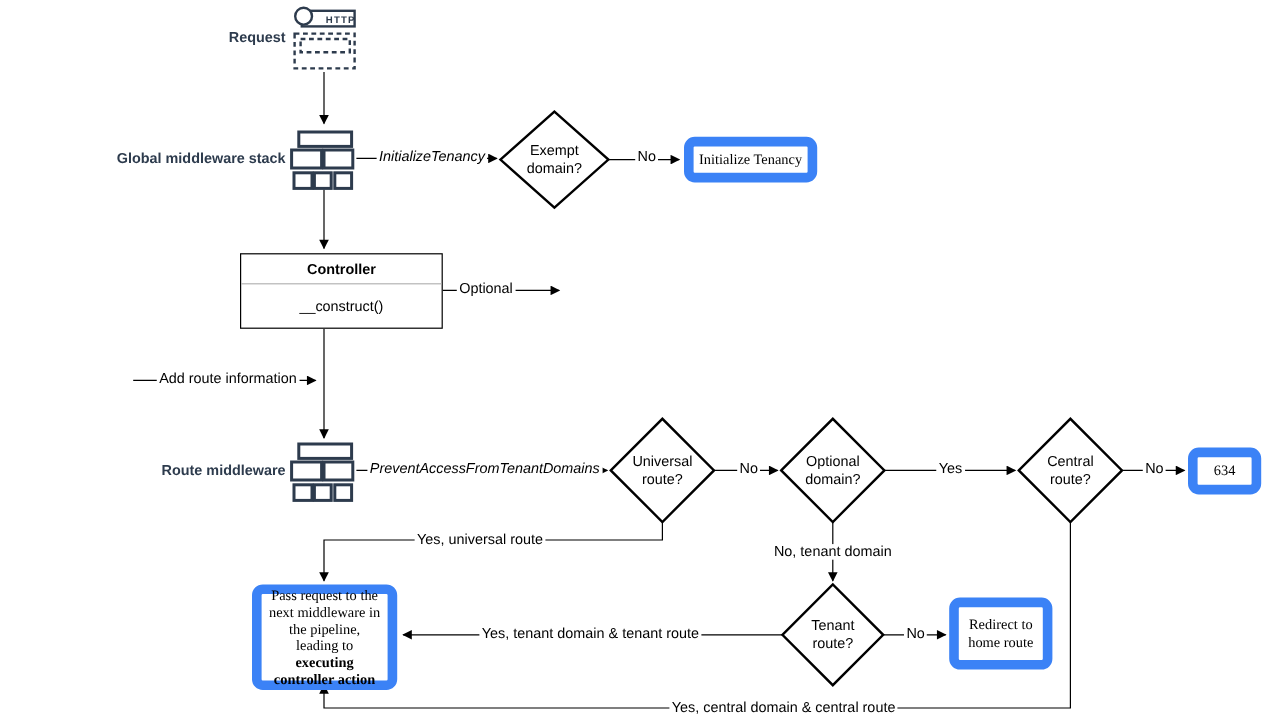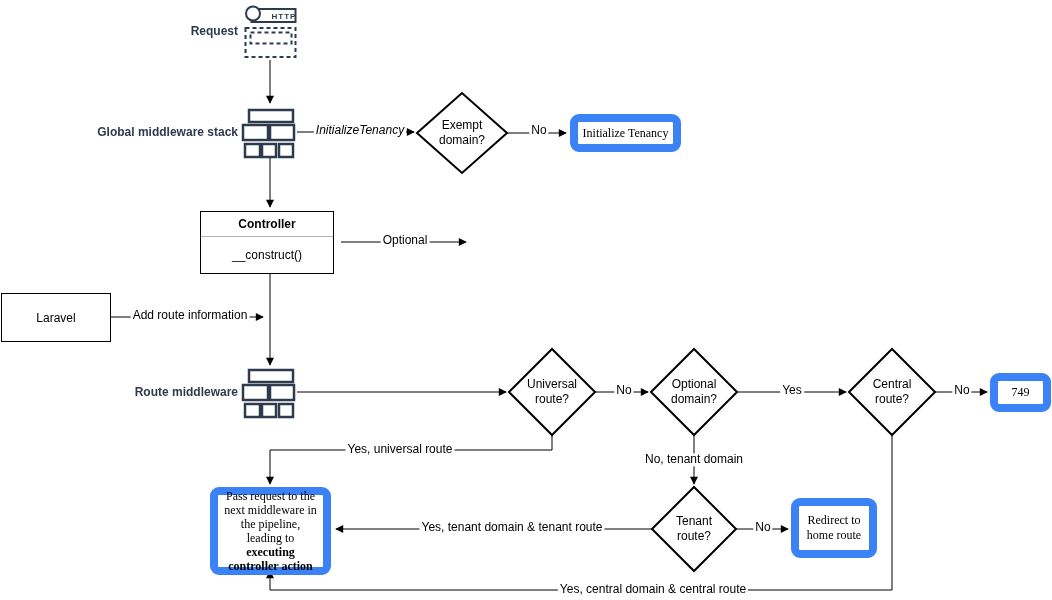--- a/index.html
+++ b/index.html
@@ -120,26 +120,27 @@
   <div class="side-label" style="right:814px; top:24px;">Request</div>
 
   <div class="side-label" style="right:814px; top:125px;">Global middleware stack</div>
 
   <div class="side-label" style="right:814px; top:385px;">Route middleware</div>
 
   <div class="edge-label italic" style="left:360px; top:131px;">InitializeTenancy</div>
   <div class="edge-label" style="left:539px; top:131px;">No</div>
   <div class="edge-label" style="left:405px; top:241px;">Optional</div>
   <div class="edge-label" style="left:190px; top:316px;">Add route information</div>
+  <div class="edge-label italic" style="left:404px; top:391px;">PreventAccessFromTenantDomains</div>
   <div class="edge-label" style="left:624px; top:391px;">No</div>
   <div class="edge-label" style="left:792px; top:391px;">Yes</div>
   <div class="edge-label" style="left:962px; top:391px;">No</div>
   <div class="edge-label" style="left:400px; top:450px;">Yes, universal route</div>
   <div class="edge-label" style="left:694px; top:460px;">No, tenant domain</div>
-  <div class="edge-label" style="left:492px; top:528px;margin-left:20px;">Yes, tenant domain &amp; tenant route</div>
+  <div class="edge-label" style="left:492px; top:528px;">Yes, tenant domain &amp; tenant route</div>
   <div class="edge-label" style="left:763px; top:528px;">No</div>
   <div class="edge-label" style="left:653px; top:590px;">Yes, central domain &amp; central route</div>
 
   <div class="diamond-label" style="left:462px; top:133px;">
     <span style="white-space:normal; display:inline-block; width:58px;">Exempt domain?</span>
   </div>
   <div class="diamond-label" style="left:552px; top:392px;">
     <span style="white-space:normal; display:inline-block; width:62px;">Universal route?</span>
   </div>
   <div class="diamond-label" style="left:694px; top:392px;">
@@ -151,33 +152,30 @@
   <div class="diamond-label" style="left:694px; top:529px;">
     <span style="white-space:normal; display:inline-block; width:48px;">Tenant route?</span>
   </div>
 
   <div class="node" style="left:570px; top:114px; width:111px; height:38px;">
     <span>Initialize Tenancy</span>
   </div>
 
 
   <div class="node" style="left:990px; top:373px; width:61px; height:39px;">
-    <span>749</span>
+    <span>634</span>
   </div>
 
   <div class="node" style="left:791px; top:498px; width:86px; height:60px; padding:2px 6px;">
     <span>Redirect to home route</span>
   </div>
 
   <div class="node" style="left:210px; top:487px; width:121px; height:88px; padding:3px 4px; line-height:1.18;">
     <span><span>Pass request to the next middleware in the pipeline, leading to </span><span class="pass-bold">executing controller action</span></span>
   </div>
 
-  <div class="plain-rect" style="left:1px; top:293px; width:110px; height:49px;">
-    <span>Laravel</span>
-  </div>
 
-  <div class="uml-box" style="left:200px; top:211px; width:134px; height:63px;">
+  <div class="uml-box" style="left:200px; top:211px; width:169px; height:63px;">
     <div class="uml-head">Controller</div>
     <div class="uml-body">__construct()</div>
   </div>
 
 </div>
 
 </body></html>

